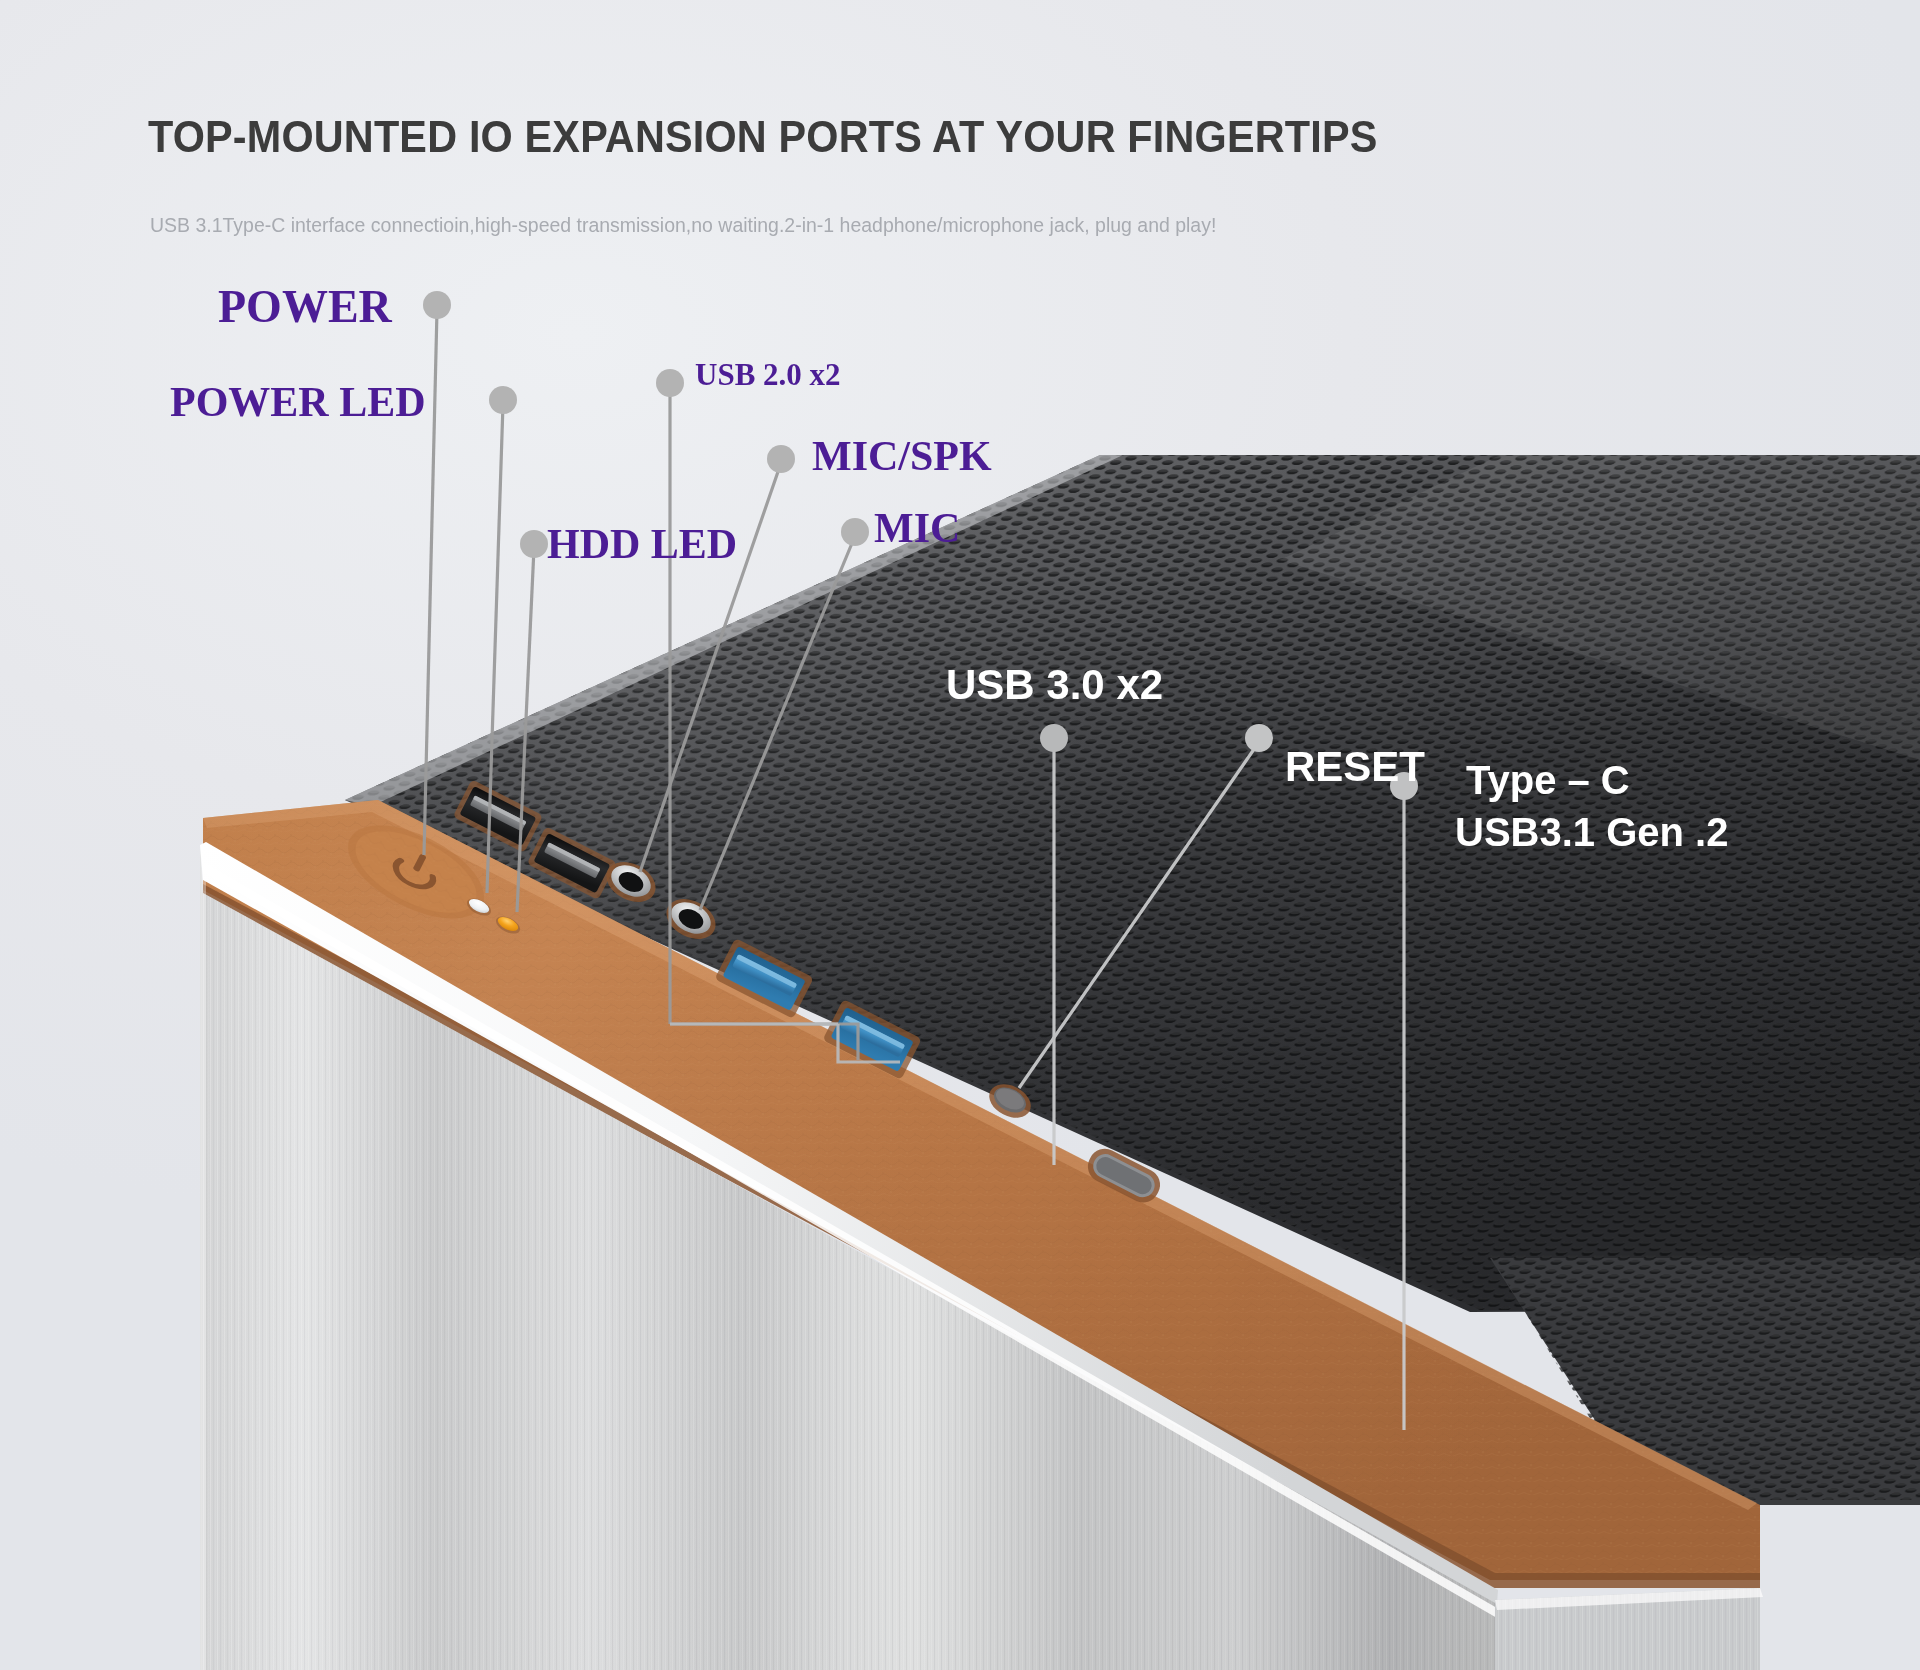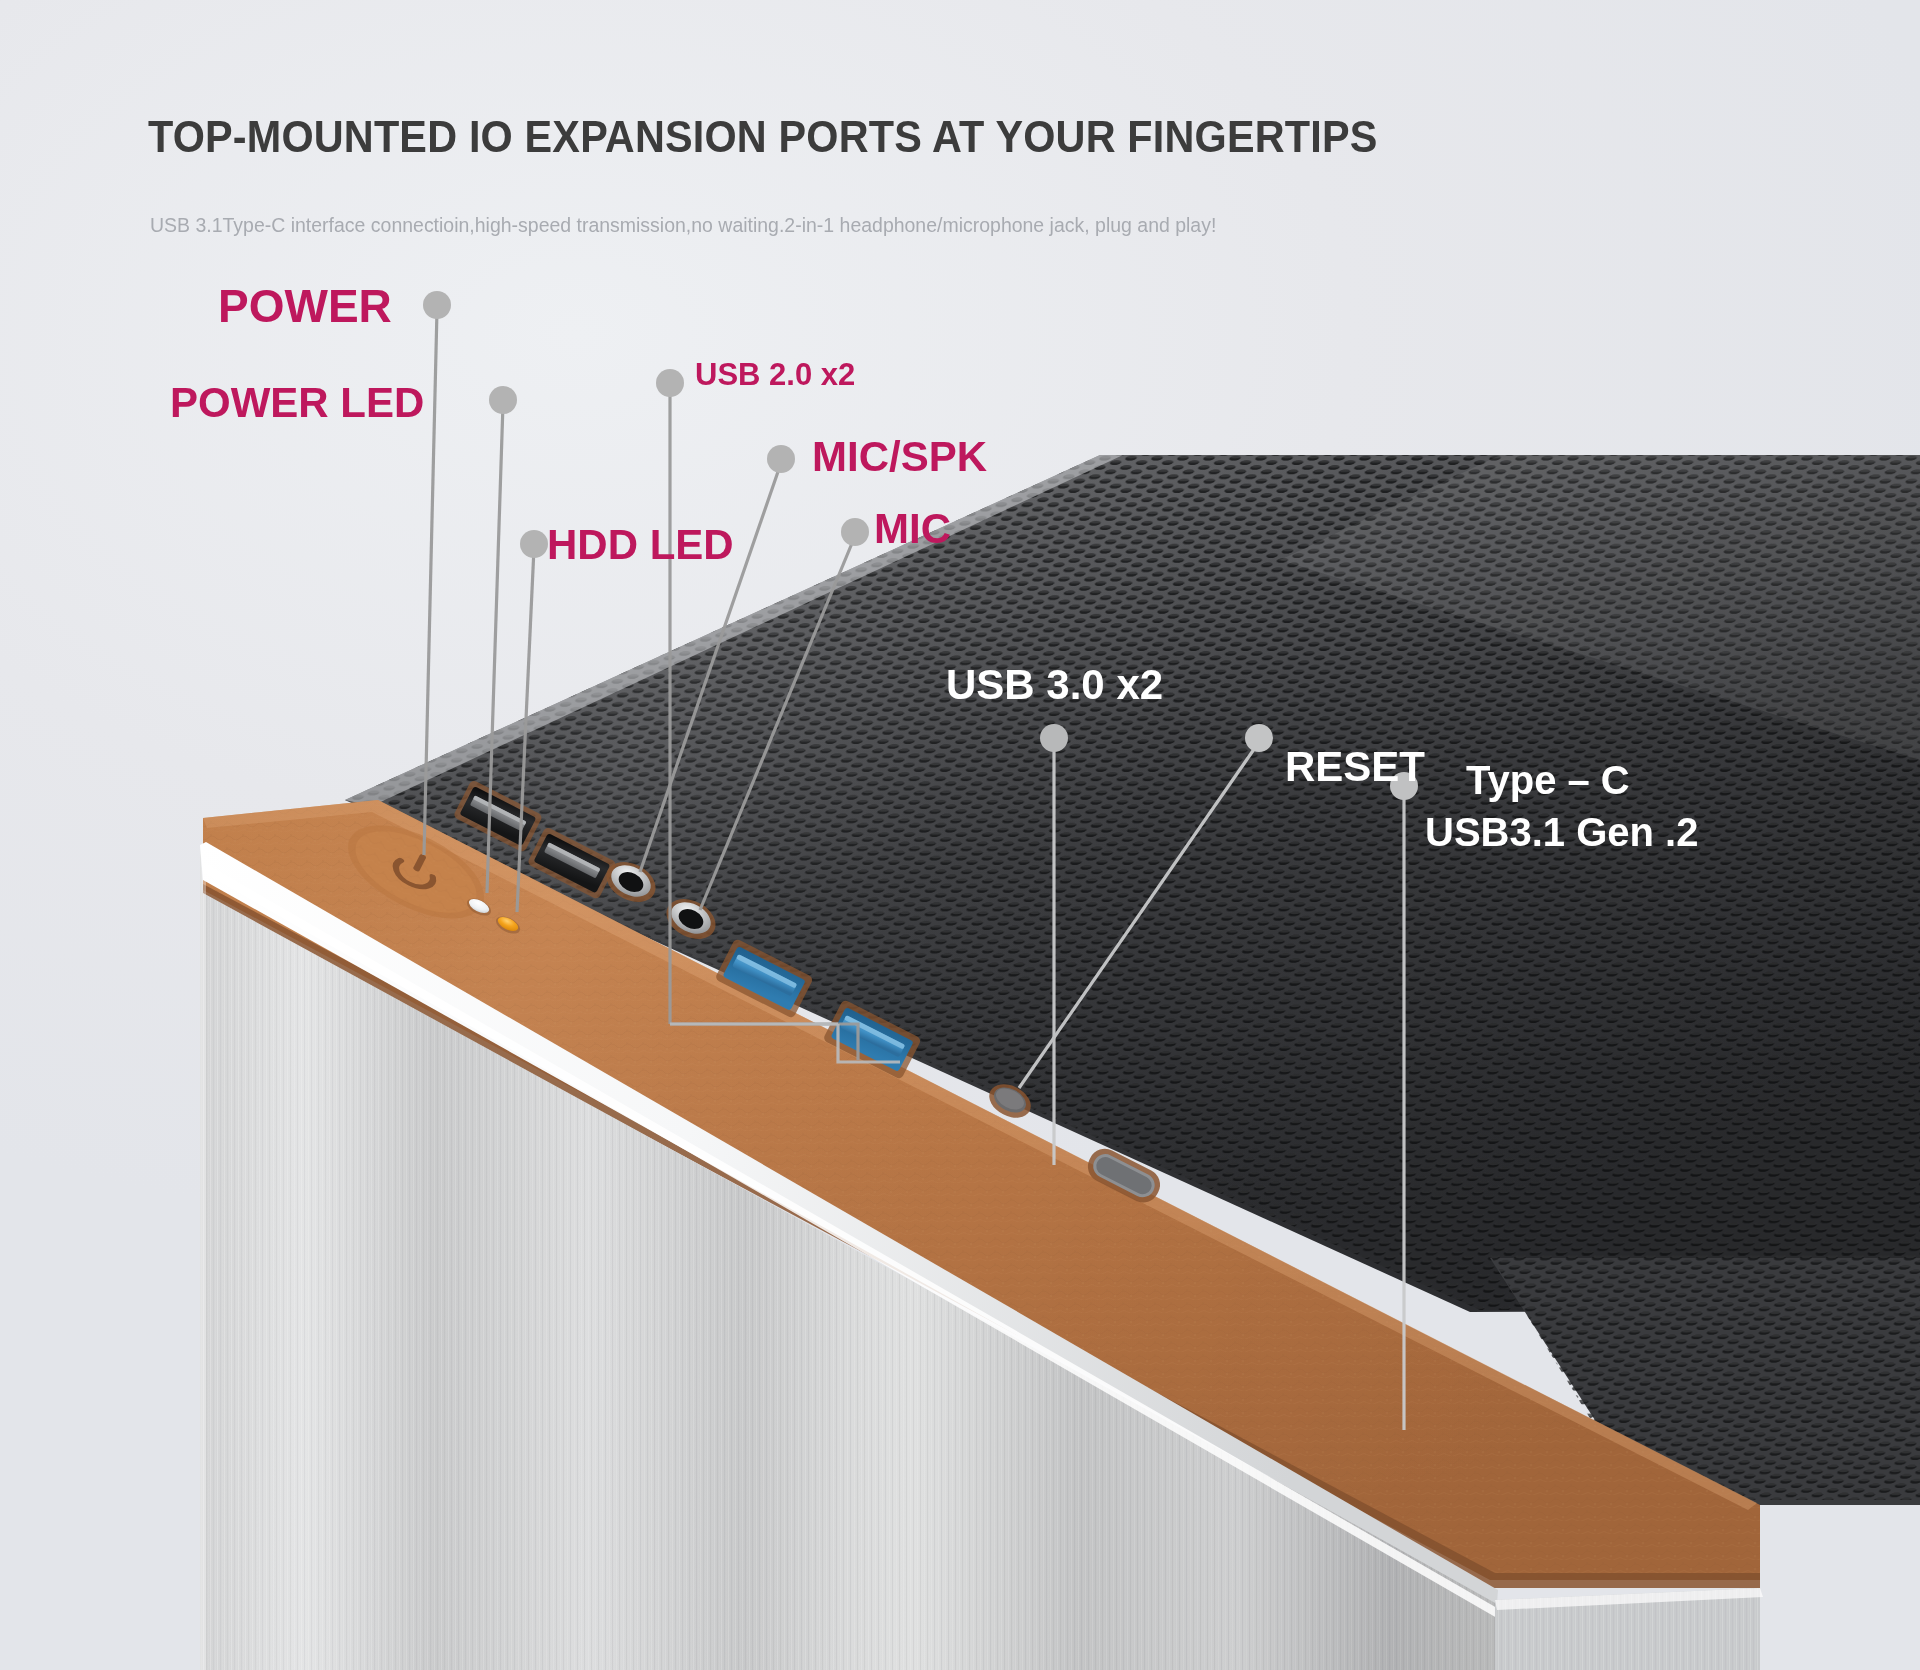--- a/index.html
+++ b/index.html
@@ -41,21 +41,21 @@
   .product { position:absolute; left:0; top:0; width:1920px; height:1670px; }
 
   
   .callouts { position:absolute; inset:0; }
   .callout-label {
     position:absolute;
     font-weight:bold;
     white-space:nowrap;
     line-height:1.08;
   }
-  .callout-label.dark { color:#be185d; }
+  .callout-label.dark { color:#4c1d95;font-family:Liberation Serif, serif; }
   .callout-label.light { color:#ffffff; }
   .callout-label.two-line { line-height:1.04; }
 </style>
 </head>
 <body>
 
 <div class="page-bg"></div>
 
 <svg class="product" viewBox="0 0 1920 1670">
   <defs>
@@ -357,14 +357,14 @@
   <div class="callout-label dark" style="left:812px; top:434px;  font-size:42px;">MIC/SPK</div>
 
   <div class="callout-label dark" style="left:874px; top:506px;  font-size:42px;">MIC</div>
 
   <div class="callout-label light" style="left:946px; top:662px;  font-size:42px;">USB 3.0 x2</div>
 
   <div class="callout-label light" style="left:1285px; top:700px; font-size:42px;margin-top:44px;">RESET</div>
 
   <div class="callout-label light two-line" style="left:1466px; top:760px; font-size:40px;">Type – C</div>
 
-  <div class="callout-label light two-line" style="left:1425px; top:812px; font-size:40px;">USB3.1 Gen .2</div>
+  <div class="callout-label light two-line" style="left:1455px; top:812px; font-size:40px;">USB3.1 Gen .2</div>
 </div>
 
 </body></html>

